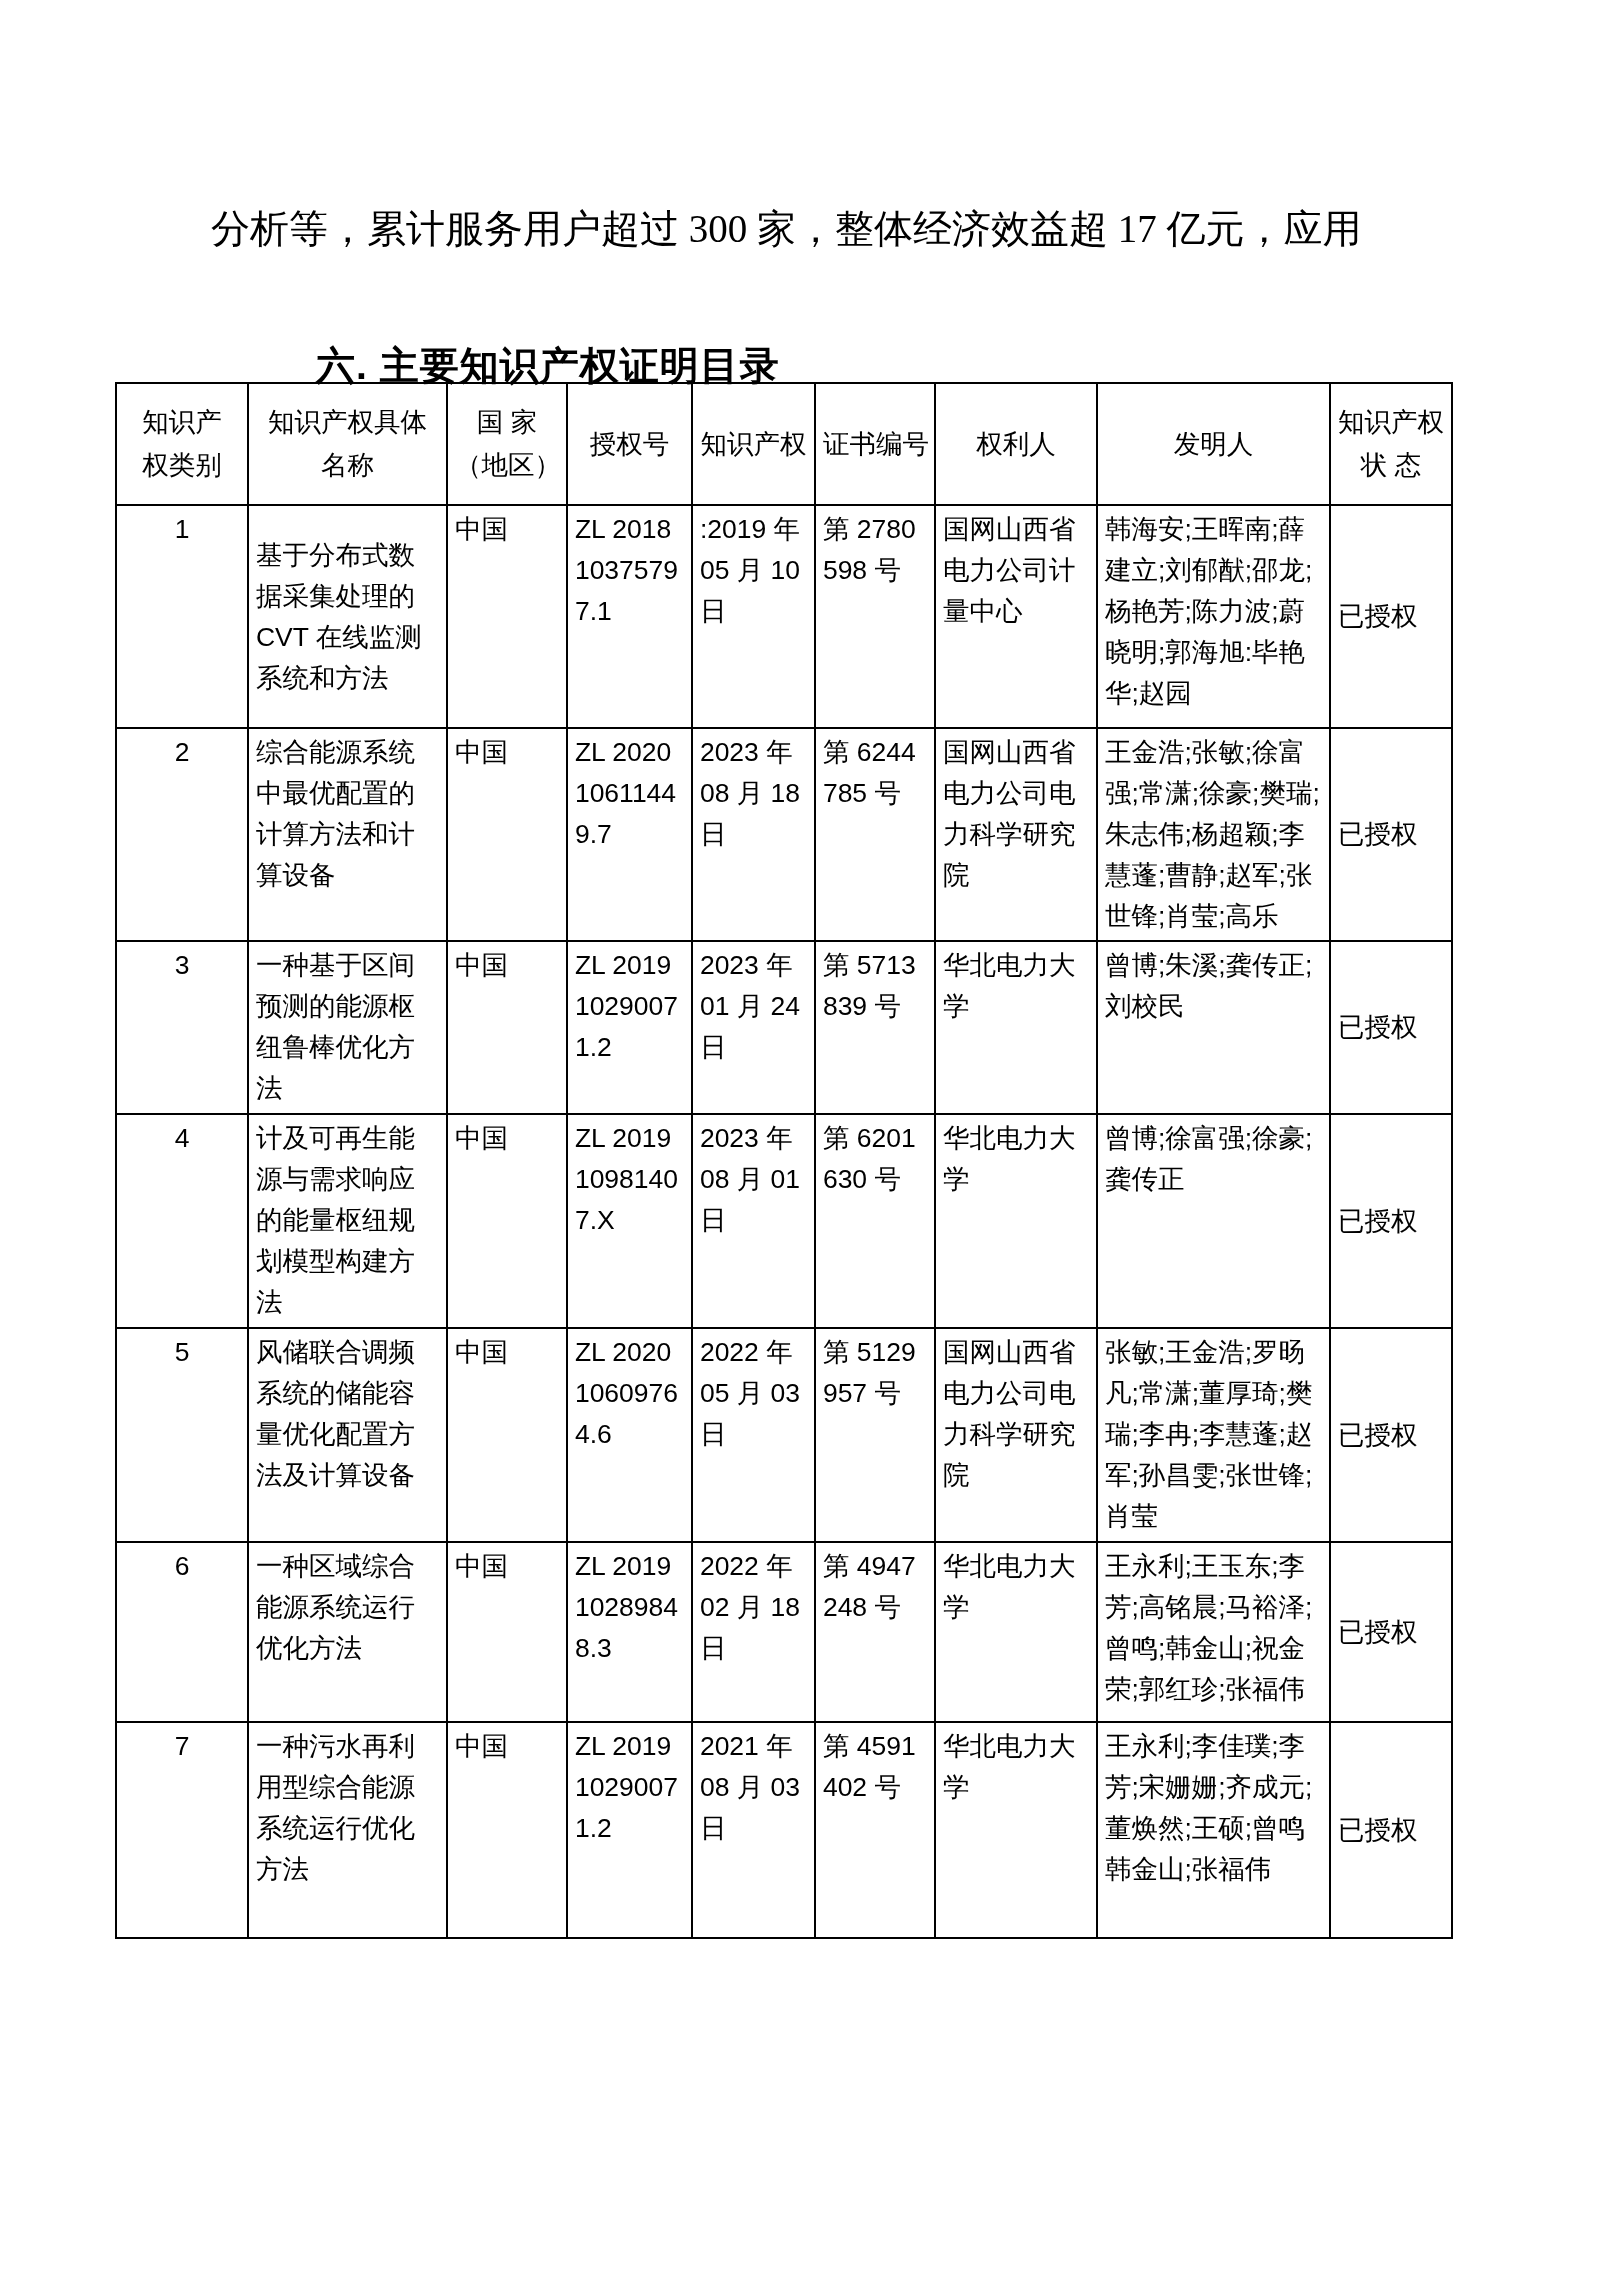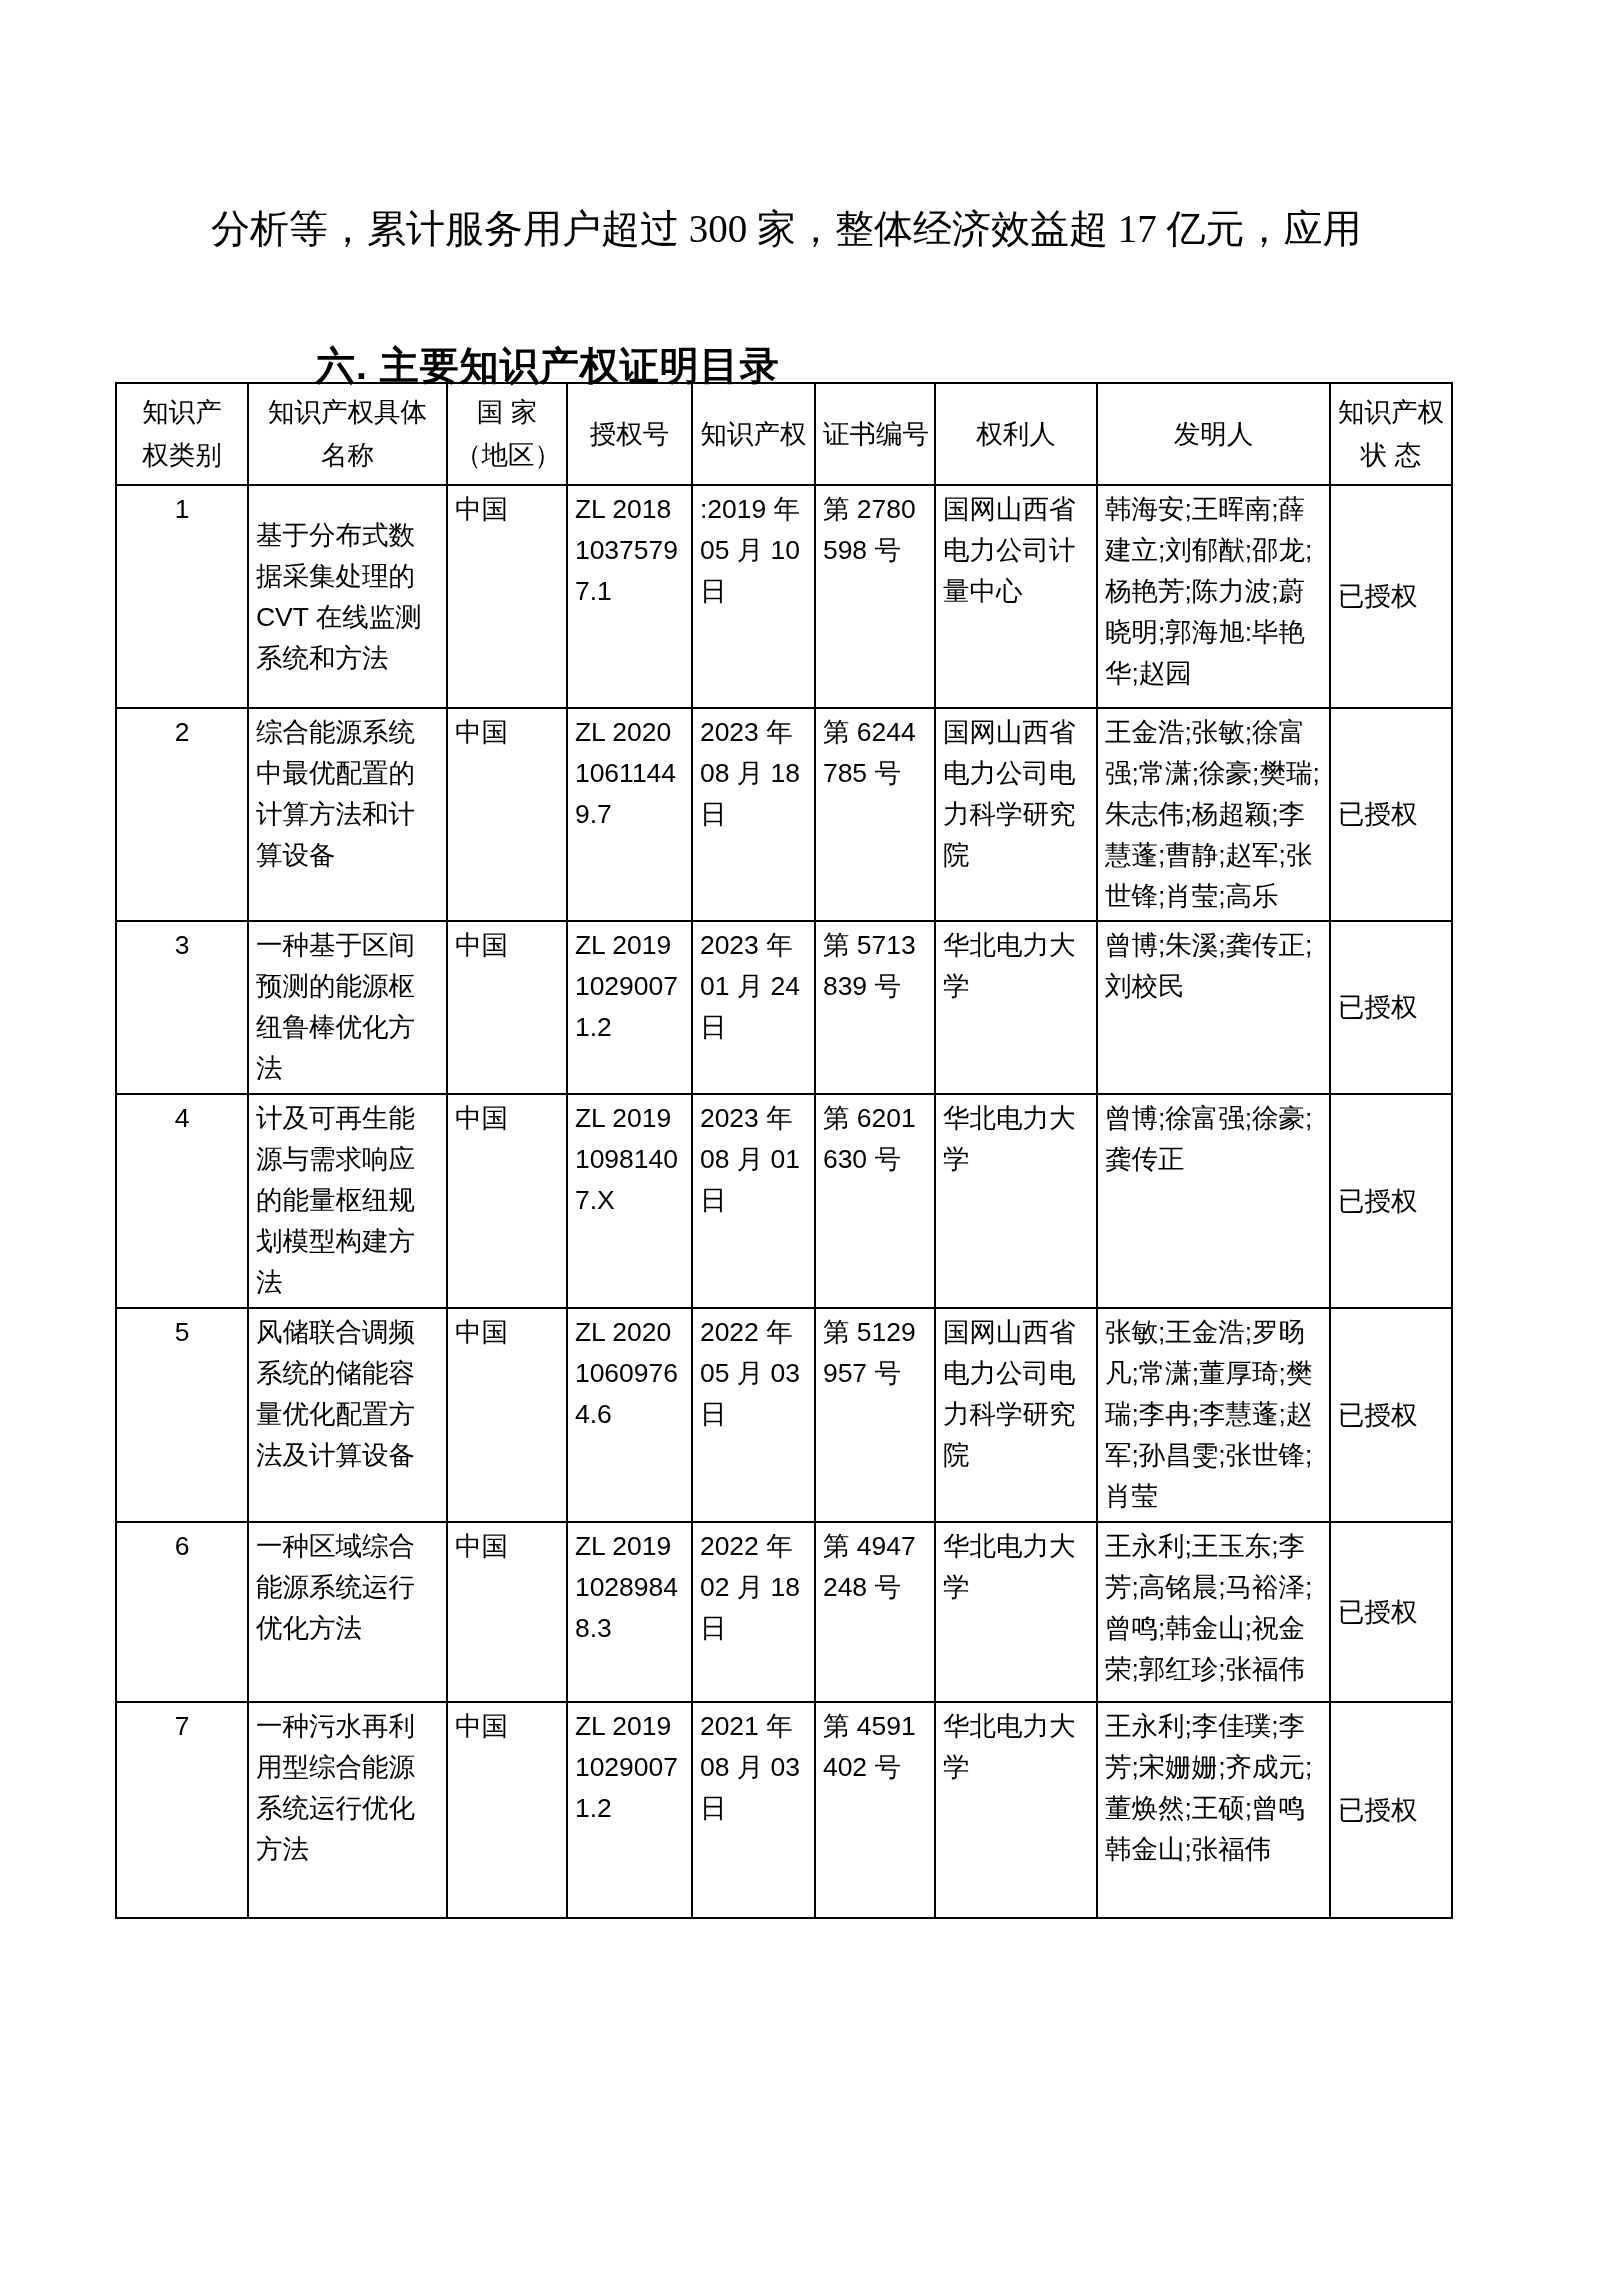--- a/index.html
+++ b/index.html
@@ -65,21 +65,21 @@
     overflow:hidden;
   }
   .ip-table th {
     text-align:center;
     vertical-align:middle;
     white-space:pre-line;
     font-weight:normal;
     line-height:43px;
     word-break:keep-all;
   }
-  .ip-table thead tr { height:102px; }
+  .ip-table thead tr { height:122px; }
   .ip-table tbody tr:nth-child(1) { height:223px; }
   .ip-table tbody tr:nth-child(2) { height:213px; }
   .ip-table tbody tr:nth-child(3) { height:173px; }
   .ip-table tbody tr:nth-child(4) { height:214px; }
   .ip-table tbody tr:nth-child(5) { height:214px; }
   .ip-table tbody tr:nth-child(6) { height:180px; }
   .ip-table tbody tr:nth-child(7) { height:216px; }
   .ip-table td.cell-no { text-align:center; }
   .ip-table td.cell-status { vertical-align:middle; }
   .ip-table td.v-middle { vertical-align:middle;margin-top:34px; }

